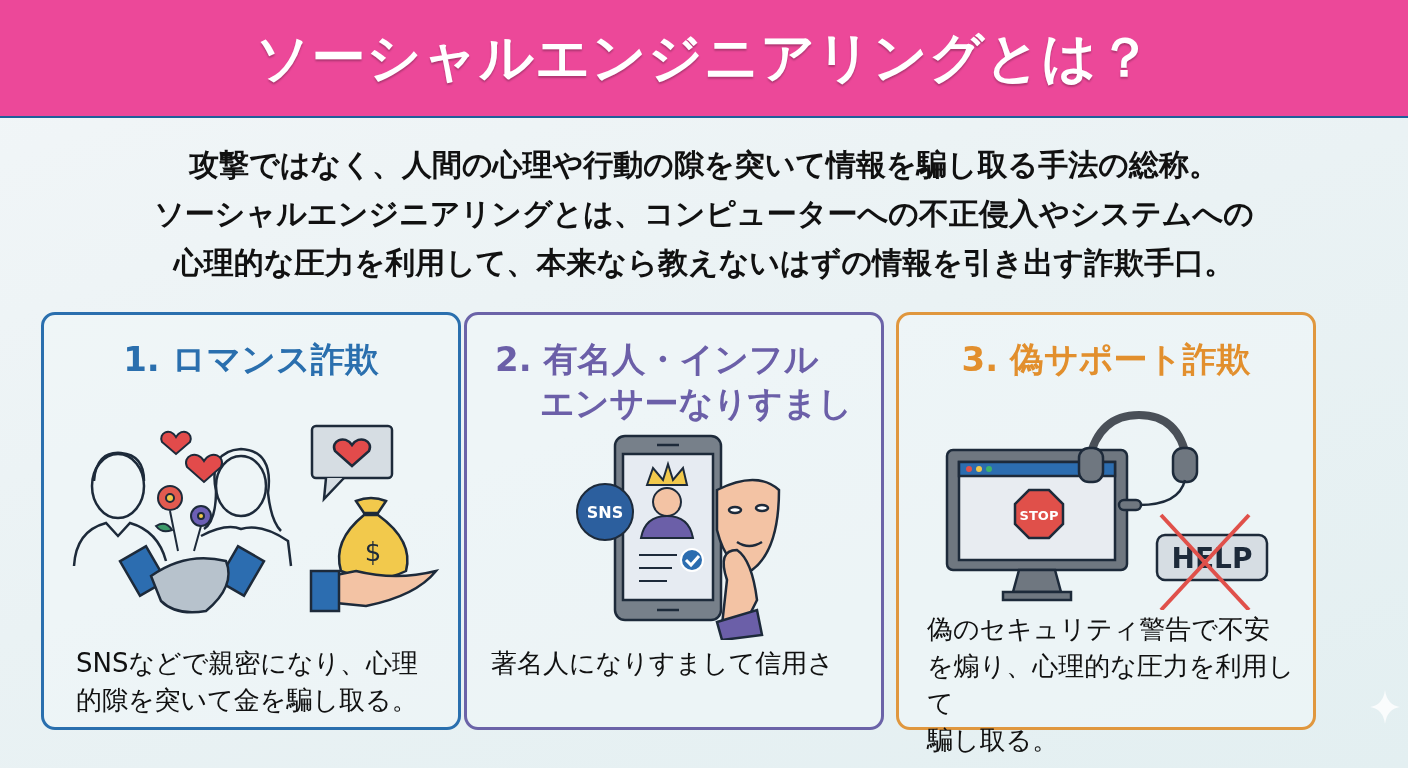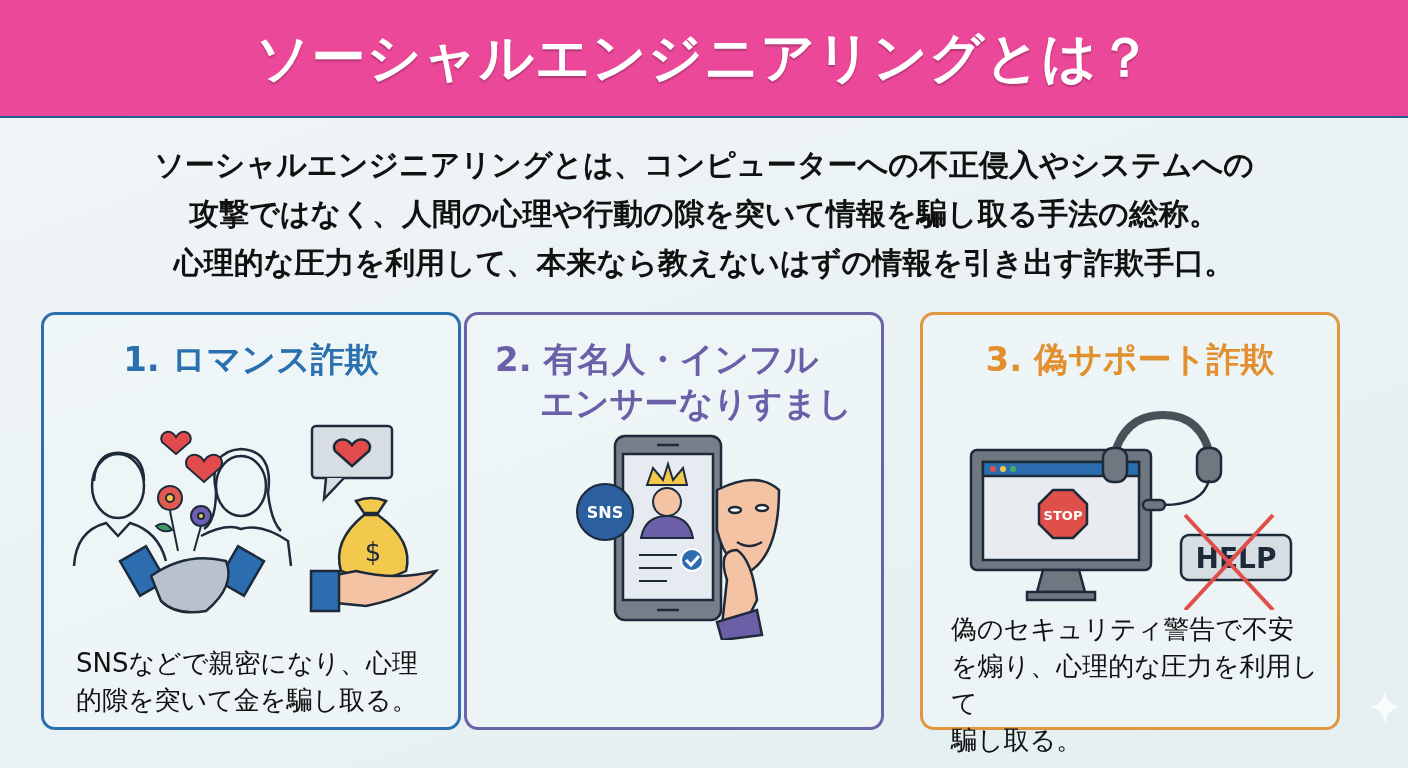--- a/index.html
+++ b/index.html
@@ -23,21 +23,21 @@
     text-align:center; color:#111; font-weight:bold; font-size:30px; line-height:49px;
   }
   .intro div { white-space:nowrap; }
   .card {
     position:absolute; top:312px; width:420px; height:418px;
     border:3px solid; border-radius:14px; box-sizing:border-box;
     background: rgba(240,246,248,0.6);
   }
   .card.c1 { left:41px; border-color:#2a6fae; }
   .card.c2 { left:464px; border-color:#6b63a8; }
-  .card.c3 { left:920px; border-color:#e0973e;padding-left:46px; }
+  .card.c3 { left:896px; border-color:#e0973e;padding-left:46px; }
   .card-title {
     position:absolute; left:0; right:0; top:22px; text-align:center;
     font-weight:bold; font-size:34px; line-height:44px;
   }
   .c1 .card-title { color:#2a6fae; }
   .c2 .card-title { color:#6b5fa8; text-align:left; left:28px; }
   .c2 .card-title .l2 { padding-left:45px; }
   .c3 .card-title { color:#e28f2d; }
   .illus { position:absolute; }
   .card-desc {
@@ -50,22 +50,22 @@
   .sparkle { position:absolute; left:1370px; top:690px; }
 </style>
 </head>
 <body>
 
 <div class="header">
   <h1>ソーシャルエンジニアリングとは？</h1>
 </div>
 
 <div class="intro">
+  <div>攻撃ではなく、人間の心理や行動の隙を突いて情報を騙し取る手法の総称。</div>
   <div>ソーシャルエンジニアリングとは、コンピューターへの不正侵入やシステムへの</div>
-  <div>攻撃ではなく、人間の心理や行動の隙を突いて情報を騙し取る手法の総称。</div>
   <div>心理的な圧力を利用して、本来なら教えないはずの情報を引き出す詐欺手口。</div>
 </div>
 
 <div class="card c1">
   <div class="card-title">1. ロマンス詐欺</div>
   <svg class="illus" style="left:22px;top:96px" width="380" height="210" viewBox="0 0 380 210">
     <g fill="none" stroke="#1d2a3a" stroke-width="2.5">
       <ellipse cx="52" cy="75" rx="26" ry="32"></ellipse>
       <path d="M28 70 Q30 40 55 42 Q78 44 78 70"></path>
       <path d="M8 155 Q10 120 40 112 L52 125 L64 112 Q92 120 100 150"></path>
@@ -143,20 +143,21 @@
     <g stroke="#1d2a3a" stroke-width="2.5">
       <path d="M150 60 Q190 40 212 60 Q212 120 185 140 Q160 140 150 100z" fill="#f3c3a4"></path>
       <ellipse cx="168" cy="80" rx="6" ry="3" fill="#fff"></ellipse>
       <ellipse cx="195" cy="78" rx="6" ry="3" fill="#fff"></ellipse>
       <path d="M170 112 Q182 120 195 112" fill="none"></path>
       <path d="M160 150 Q150 120 170 120 Q185 130 190 170 L175 200 L155 195z" fill="#f3c3a4"></path>
       <path d="M150 192 L190 180 L195 205 L155 210z" fill="#6b5fa8"></path>
     </g>
   </svg>
   <div class="card-desc">
+    <div>著名人になりすまして信用さ</div>
   </div>
 </div>
 
 <div class="card c3">
   <div class="card-title">3. 偽サポート詐欺</div>
   <svg class="illus" style="left:40px;top:95px" width="340" height="200" viewBox="0 0 340 200">
     <g stroke="#1d2a3a" stroke-width="2.5">
       <rect x="8" y="40" width="180" height="120" rx="6" fill="#6f7780"></rect>
       <rect x="20" y="52" width="156" height="98" fill="#e8ecf1"></rect>
       <rect x="20" y="52" width="156" height="14" fill="#2c6db0"></rect>

